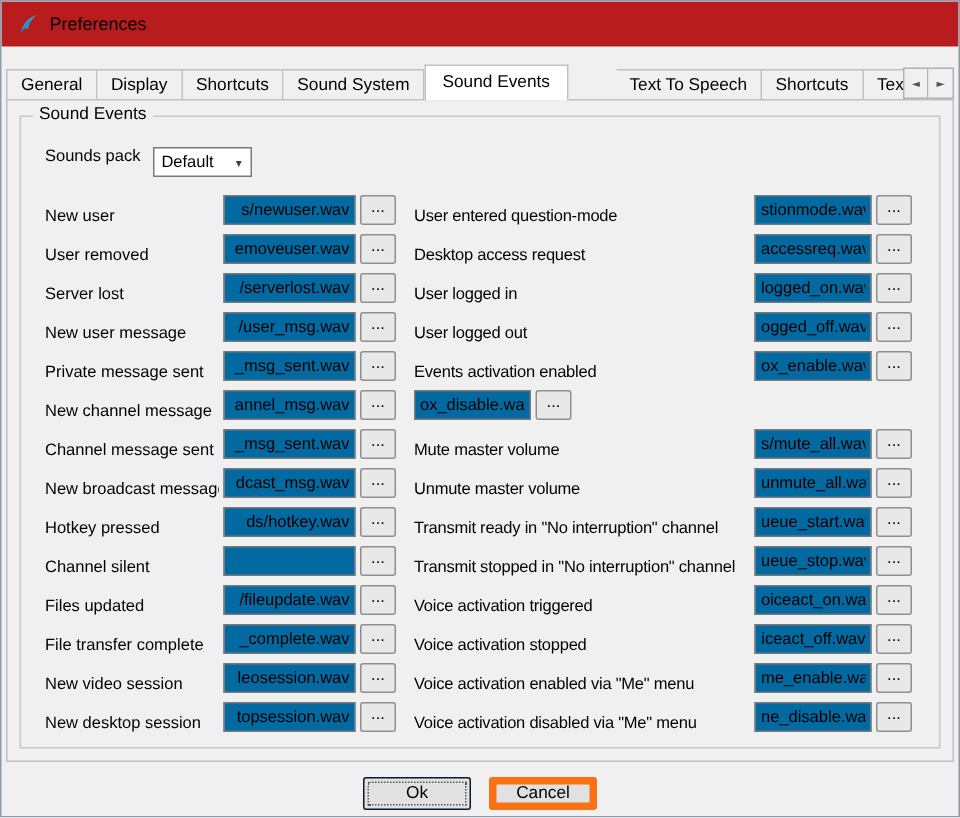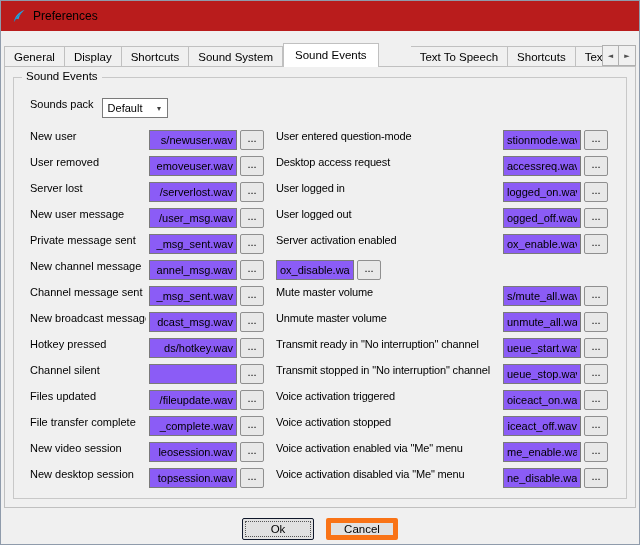--- a/index.html
+++ b/index.html
@@ -100,30 +100,30 @@
     width: 66px; height: 20px;
     background: #fff;
     border: 1px solid #7a7a7a;
     display: flex; align-items: center; justify-content: space-between;
     padding-left: 5px;
   }
   .combo-arrow { width: 15px; text-align: center; font-size: 8px; color: #404040; }
   
   .columns { display: flex; gap: 12px; }
   .col { display: flex; flex-direction: column; gap: 6px; }
-  .row { display: flex; align-items: flex-start; gap: 3px; }
+  .row { display: flex; align-items: flex-end; gap: 3px; }
   .row-label {
     white-space: nowrap; overflow: hidden;
   }
   .col-left .row-label { flex: 0 0 116px; }
   .col-right .row-label { flex: 0 0 224px; letter-spacing: -0.15px; }
   .textbox {
     height: 20px;
     border: 1px solid #7a7a7a;
-    background: #8b5cf6;
+    background: #0369a1;
     font-family: "Liberation Sans", sans-serif;
     font-size: 11px;
     text-align: right;
     padding: 0 3px;
     color: #000;
   }
   .col-left .textbox { width: 88px; }
   .col-right .textbox { width: 78px; }
   .browse-btn {
     width: 24px; height: 20px;
@@ -304,21 +304,21 @@
     <button class="browse-btn">...</button>
   </div>
 
   <div class="row">
     <span class="row-label">User logged out</span>
     <input class="textbox" type="text" value="ogged_off.wav" style="">
     <button class="browse-btn">...</button>
   </div>
 
   <div class="row">
-    <span class="row-label">Server activation enabled</span>
+    <span class="row-label">Events activation enabled</span>
     <input class="textbox" type="text" value="ox_enable.wav" style="">
     <button class="browse-btn">...</button>
   </div>
 
   <div class="row">
     <input class="textbox" type="text" value="ox_disable.wav" style="">
     <button class="browse-btn">...</button>
   </div>
 
   <div class="row">

